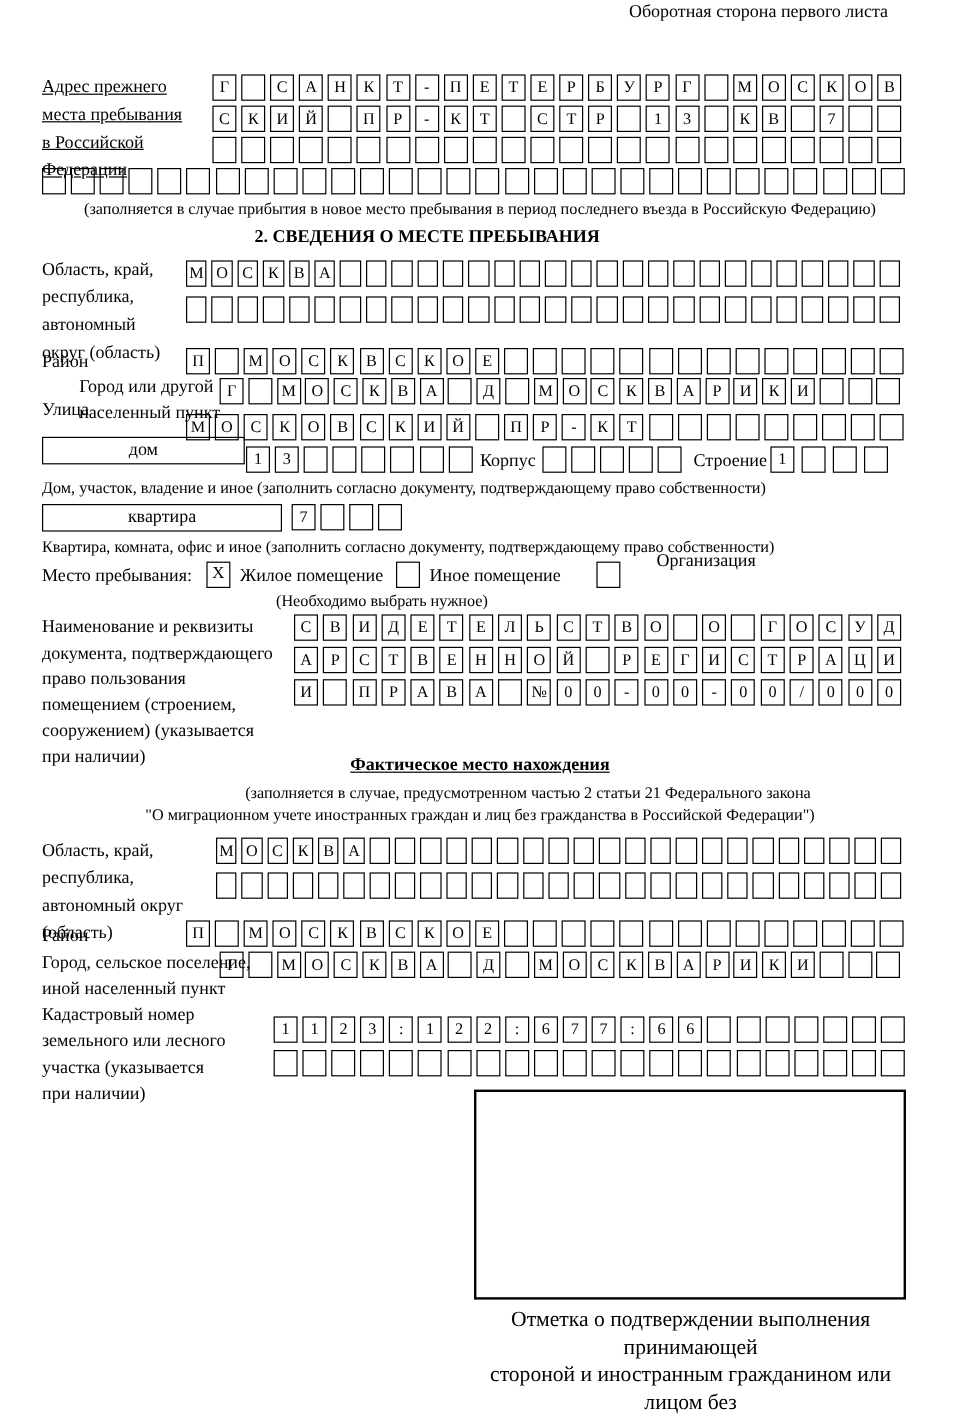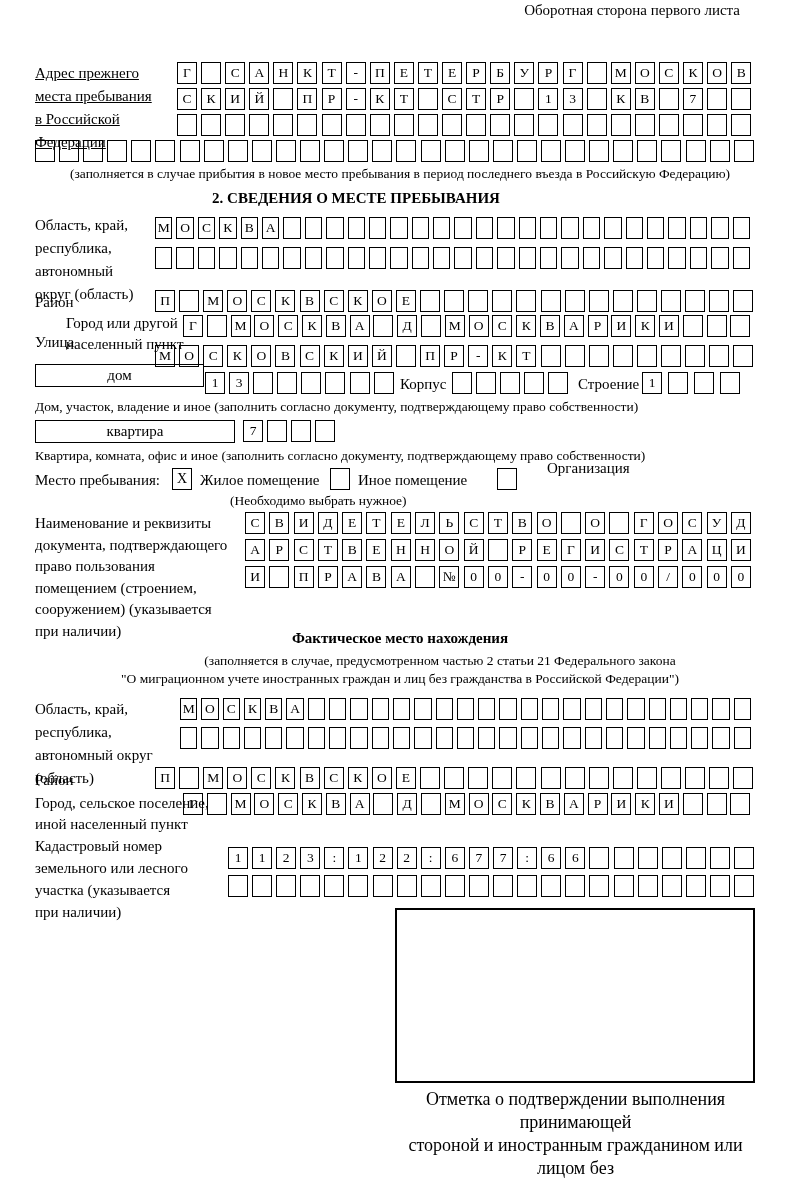--- a/index.html
+++ b/index.html
@@ -408,21 +408,21 @@
       <span class="cell">0</span>
       <span class="cell">-</span>
       <span class="cell">0</span>
       <span class="cell">0</span>
       <span class="cell">/</span>
       <span class="cell">0</span>
       <span class="cell">0</span>
       <span class="cell">0</span>
     </div>
 
-  <div class="abs lbl bold center" style="left:0; top:628px; width:800px;">Фактическое место нахождения</div>
+  <div class="abs lbl bold center" style="left:0; top:628px; width:800px;text-decoration:underline;">Фактическое место нахождения</div>
   <div class="abs note center" style="left:0; top:653px; width:800px;margin-left:40px;">(заполняется в случае, предусмотренном частью 2 статьи 21 Федерального закона</div>
   <div class="abs note center" style="left:0; top:671px; width:800px;">"О миграционном учете иностранных граждан и лиц без гражданства в Российской Федерации")</div>
 
   <div class="abs lbl lbl-lh24" style="left:35px; top:698px; width:160px;">Область, край,<br>республика,<br>автономный округ<br>(область)</div>
   <div class="cells dense27" style="left:180px; top:698px;">
       <span class="cell">М</span>
       <span class="cell">О</span>
       <span class="cell">С</span>
       <span class="cell">К</span>
       <span class="cell">В</span>

